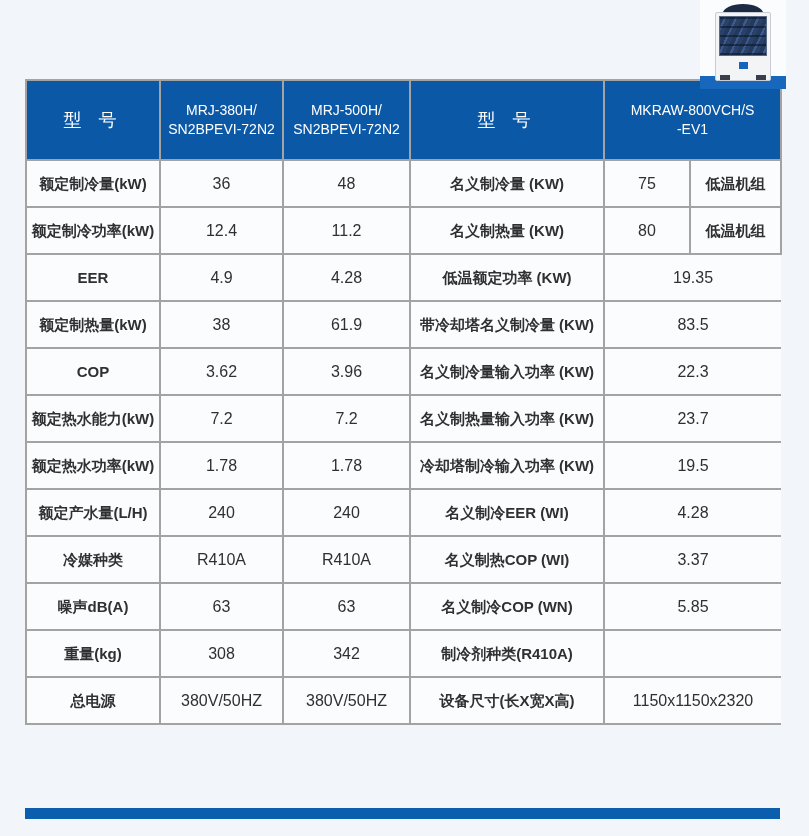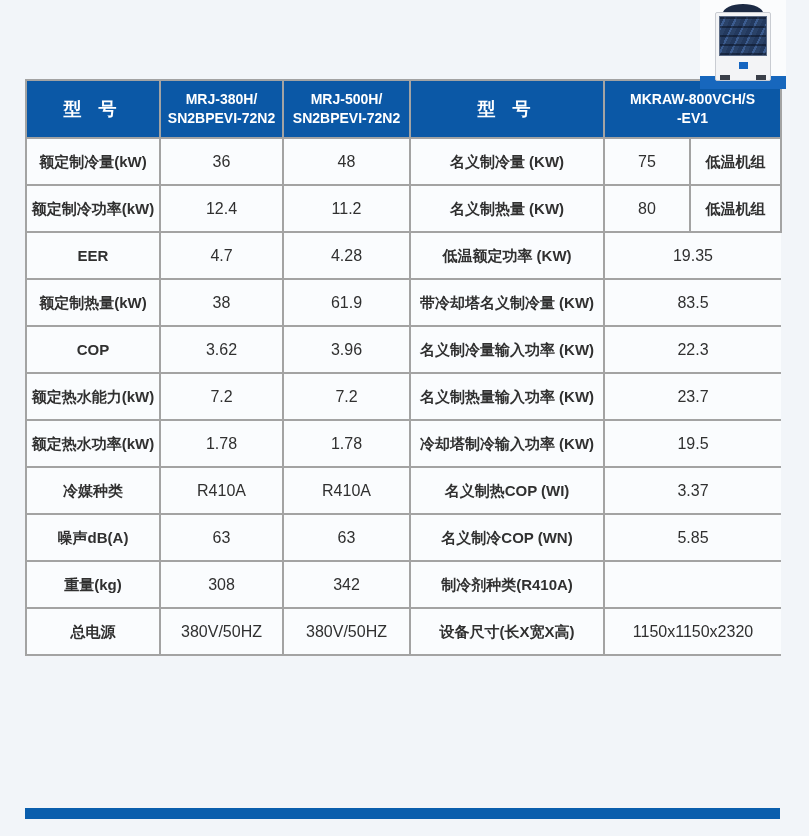--- a/index.html
+++ b/index.html
@@ -20,22 +20,22 @@
   }
   .spec th, .spec td {
     border:2px solid #a3a3a3;
     text-align:center; vertical-align:middle;
     white-space:pre-line;
     background:#fafcfe;
     padding:2px 3px;
   }
   .spec th {
     background:#0b58a6; color:#ffffff;
-    font-weight:bold; font-size:14px; line-height:19px;
-    height:58px;
+    font-weight:normal; font-size:14px; line-height:19px;
+    height:80px;
   }
   .spec th.model-title { font-size:18px; letter-spacing:6px; }
   .spec td { height:47px; }
   .spec td.lbl { font-size:15px; line-height:18px;font-weight:bold; }
   .spec td.val { font-size:16px; }
   .spec td.noright { border-right:none; }
 
   
   .bottom-bar {
     position:absolute; left:25px; top:808px;
@@ -118,21 +118,21 @@
     <tr>
       <td class="lbl">额定制冷功率(kW)</td>
       <td class="val">12.4</td>
       <td class="val">11.2</td>
       <td class="lbl">名义制热量 (KW)</td>
       <td class="val">80</td>
       <td class="lbl">低温机组</td>
     </tr>
     <tr>
       <td class="lbl">EER</td>
-      <td class="val">4.7</td>
+      <td class="val">4.9</td>
       <td class="val">4.28</td>
       <td class="lbl">低温额定功率 (KW)</td>
       <td class="val noright" colspan="2">19.35</td>
     </tr>
     <tr>
       <td class="lbl">额定制热量(kW)</td>
       <td class="val">38</td>
       <td class="val">61.9</td>
       <td class="lbl">带冷却塔名义制冷量 (KW)</td>
       <td class="val noright" colspan="2">83.5</td>
@@ -152,20 +152,27 @@
       <td class="val noright" colspan="2">23.7</td>
     </tr>
     <tr>
       <td class="lbl">额定热水功率(kW)</td>
       <td class="val">1.78</td>
       <td class="val">1.78</td>
       <td class="lbl">冷却塔制冷输入功率 (KW)</td>
       <td class="val noright" colspan="2">19.5</td>
     </tr>
     <tr>
+      <td class="lbl">额定产水量(L/H)</td>
+      <td class="val">240</td>
+      <td class="val">240</td>
+      <td class="lbl">名义制冷EER (WI)</td>
+      <td class="val noright" colspan="2">4.28</td>
+    </tr>
+    <tr>
       <td class="lbl">冷媒种类</td>
       <td class="val">R410A</td>
       <td class="val">R410A</td>
       <td class="lbl">名义制热COP (WI)</td>
       <td class="val noright" colspan="2">3.37</td>
     </tr>
     <tr>
       <td class="lbl">噪声dB(A)</td>
       <td class="val">63</td>
       <td class="val">63</td>

